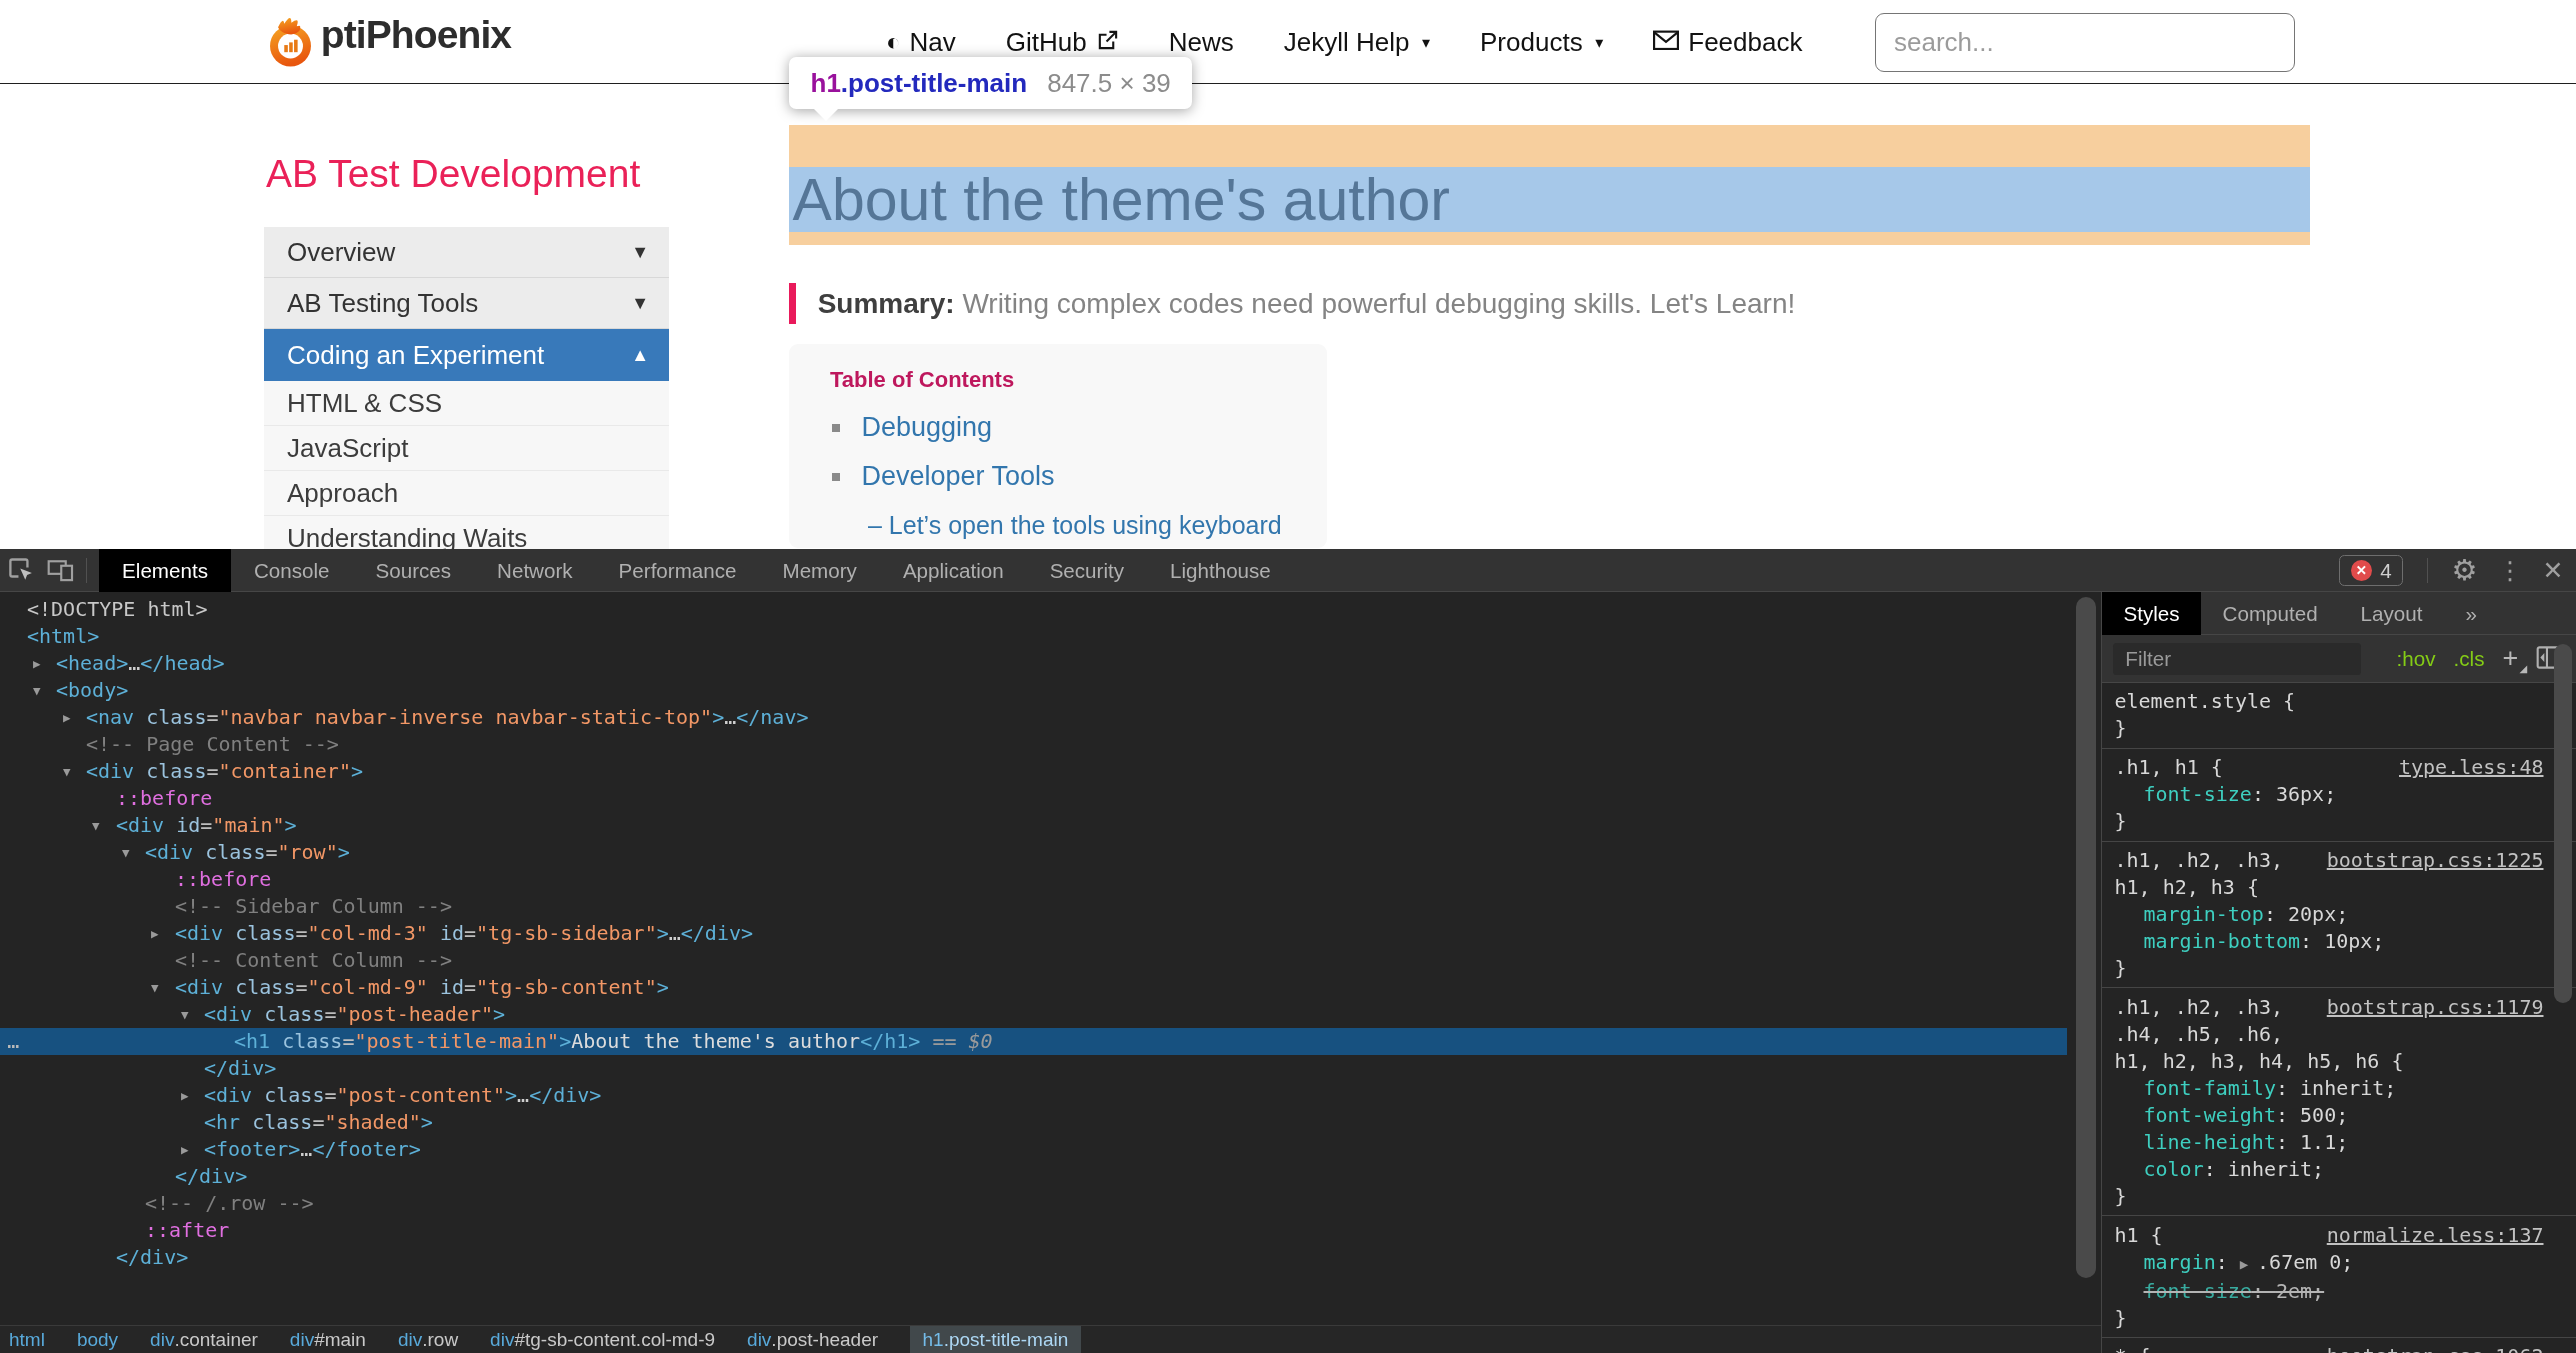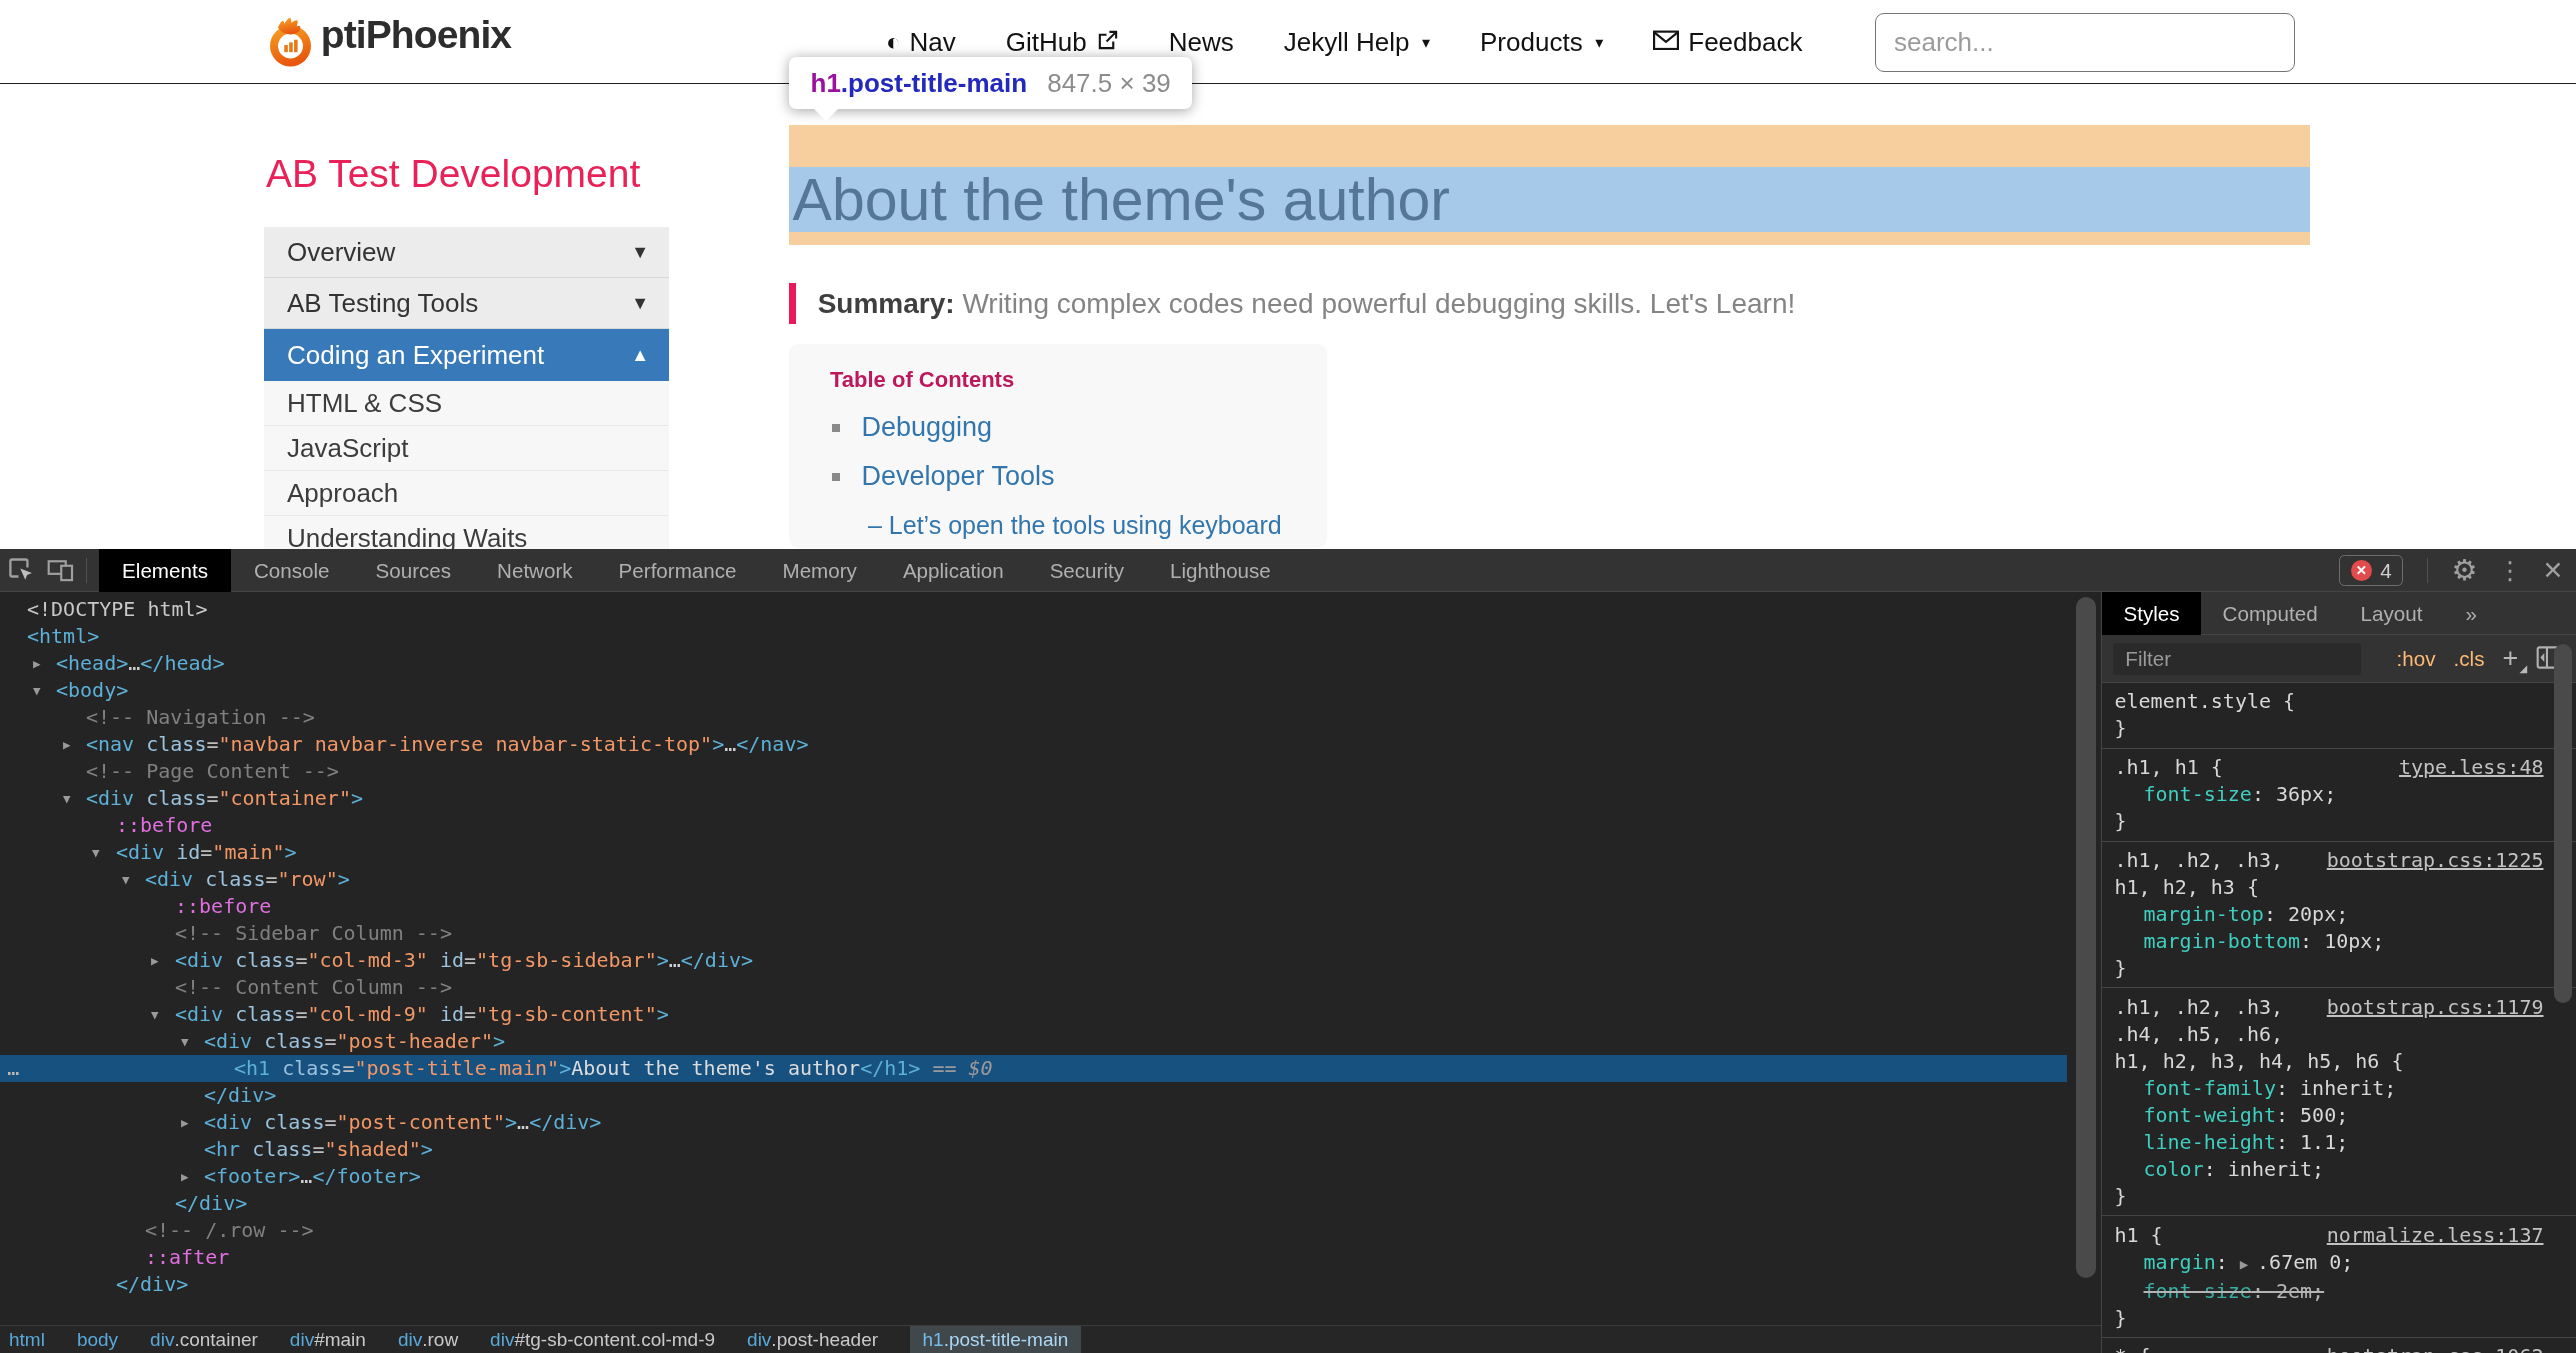--- a/index.html
+++ b/index.html
@@ -105,21 +105,21 @@
   
   #styles-pane { position:relative; flex:1; height:762px; overflow:hidden; background:#242424; }
   #styles-tabs { height:43px; background:#333333; border-bottom:0.9px solid #464646; display:flex; align-items:center; }
   .st-tab { padding:0 21.5px; line-height:43px; font-size:20.6px; color:#b0b0b0; cursor:pointer; }
   .st-tab.active { background:#000; color:#fff; }
   #filter-row { height:48px; background:#333333; border-bottom:0.9px solid #464646; display:flex; align-items:center;
                 padding:0 10.8px; gap:18px; }
   #filter-input { width:269px; height:32px; background:#2a2a2a; border-radius:3.6px; padding-left:12.5px;
                   line-height:32px; font-size:20.6px; color:#9a9a9a; }
   #filter-spacer { flex:1; }
-  .ft-toggle { font-size:20.6px; color:#fdba74; cursor:pointer; white-space:nowrap; }
+  .ft-toggle { font-size:20.6px; color:#84cc16; cursor:pointer; white-space:nowrap; }
   #plus-btn { font-size:27px; color:#b8b8b8; cursor:pointer; position:relative; }
   #plus-btn .tri { position:absolute; right:-9px; bottom:0; font-size:10px; color:#b8b8b8; }
 
   #rules { position:absolute; left:0; top:91px; right:0; bottom:0; overflow:hidden;
            font-family:"DejaVu Sans Mono", monospace; font-size:20px; line-height:27px; color:#d8d8d8; }
   .rule-sec { border-bottom:0.9px solid #454545; padding:5.4px 12.5px 5.4px 12.5px; }
   .sel-line { position:relative; white-space:nowrap; }
   .src-link { position:absolute; right:20px; top:0; color:#c2c2c2; text-decoration:underline; cursor:pointer; }
   .prop { padding-left:29px; white-space:nowrap; }
   .prop .pn { color:#3ecfc0; }
@@ -287,21 +287,20 @@
     </div>
 
     <div id="dt-body">
 
       <div id="tree-pane">
         <div id="tree">
             <div class="tl" style="padding-left: 27px;"><span class="tk-dt">&lt;!DOCTYPE html&gt;</span></div>
             <div class="tl" style="padding-left: 27px;"><span class="tk-tg">&lt;html&gt;</span></div>
             <div class="tl" style="padding-left: 56px;"><span class="arrow" style="left: 33px;">▶</span><span class="tk-tg">&lt;head&gt;</span><span class="tk-el">…</span><span class="tk-tg">&lt;/head&gt;</span></div>
             <div class="tl" style="padding-left: 56px;"><span class="arrow" style="left: 33px;">▼</span><span class="tk-tg">&lt;body&gt;</span></div>
-            <div class="tl" style="padding-left: 86px;"><span class="tk-cm">&lt;!-- Navigation --&gt;</span></div>
             <div class="tl" style="padding-left: 86px;"><span class="arrow" style="left: 63px;">▶</span><span class="tk-tg">&lt;nav</span><span class="tk-at"> class</span><span class="tk-gy">=</span><span class="tk-vl">"navbar navbar-inverse navbar-static-top"</span><span class="tk-tg">&gt;</span><span class="tk-el">…</span><span class="tk-tg">&lt;/nav&gt;</span></div>
             <div class="tl" style="padding-left: 86px;"><span class="tk-cm">&lt;!-- Page Content --&gt;</span></div>
             <div class="tl" style="padding-left: 86px;"><span class="arrow" style="left: 63px;">▼</span><span class="tk-tg">&lt;div</span><span class="tk-at"> class</span><span class="tk-gy">=</span><span class="tk-vl">"container"</span><span class="tk-tg">&gt;</span></div>
             <div class="tl" style="padding-left: 116px;"><span class="tk-ps">::before</span></div>
             <div class="tl" style="padding-left: 116px;"><span class="arrow" style="left: 92px;">▼</span><span class="tk-tg">&lt;div</span><span class="tk-at"> id</span><span class="tk-gy">=</span><span class="tk-vl">"main"</span><span class="tk-tg">&gt;</span></div>
             <div class="tl" style="padding-left: 145px;"><span class="arrow" style="left: 122px;">▼</span><span class="tk-tg">&lt;div</span><span class="tk-at"> class</span><span class="tk-gy">=</span><span class="tk-vl">"row"</span><span class="tk-tg">&gt;</span></div>
             <div class="tl" style="padding-left: 175px;"><span class="tk-ps">::before</span></div>
             <div class="tl" style="padding-left: 175px;"><span class="tk-cm">&lt;!-- Sidebar Column --&gt;</span></div>
             <div class="tl" style="padding-left: 175px;"><span class="arrow" style="left: 151px;">▶</span><span class="tk-tg">&lt;div</span><span class="tk-at"> class</span><span class="tk-gy">=</span><span class="tk-vl">"col-md-3"</span><span class="tk-at"> id</span><span class="tk-gy">=</span><span class="tk-vl">"tg-sb-sidebar"</span><span class="tk-tg">&gt;</span><span class="tk-el">…</span><span class="tk-tg">&lt;/div&gt;</span></div>
             <div class="tl" style="padding-left: 175px;"><span class="tk-cm">&lt;!-- Content Column --&gt;</span></div>

